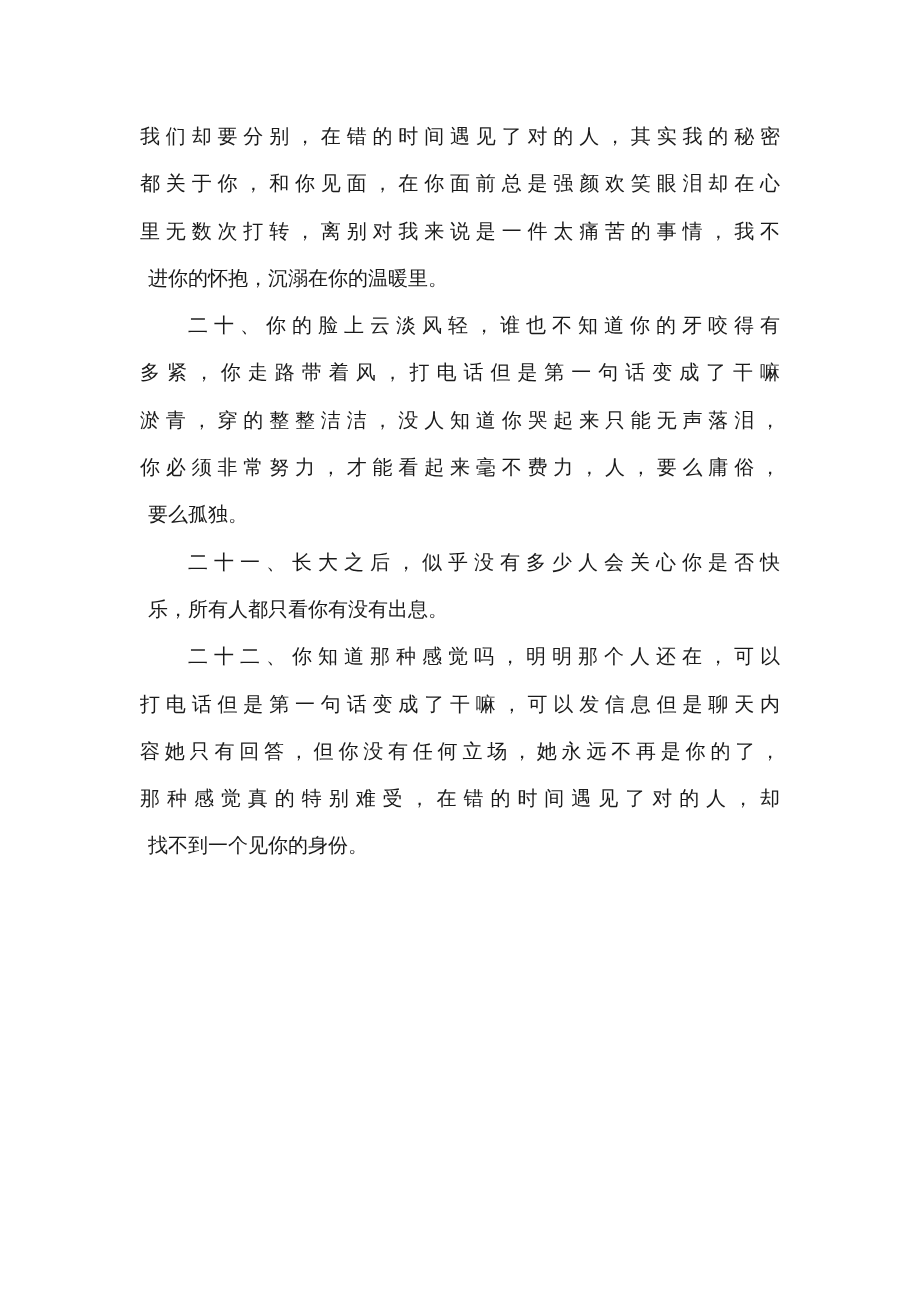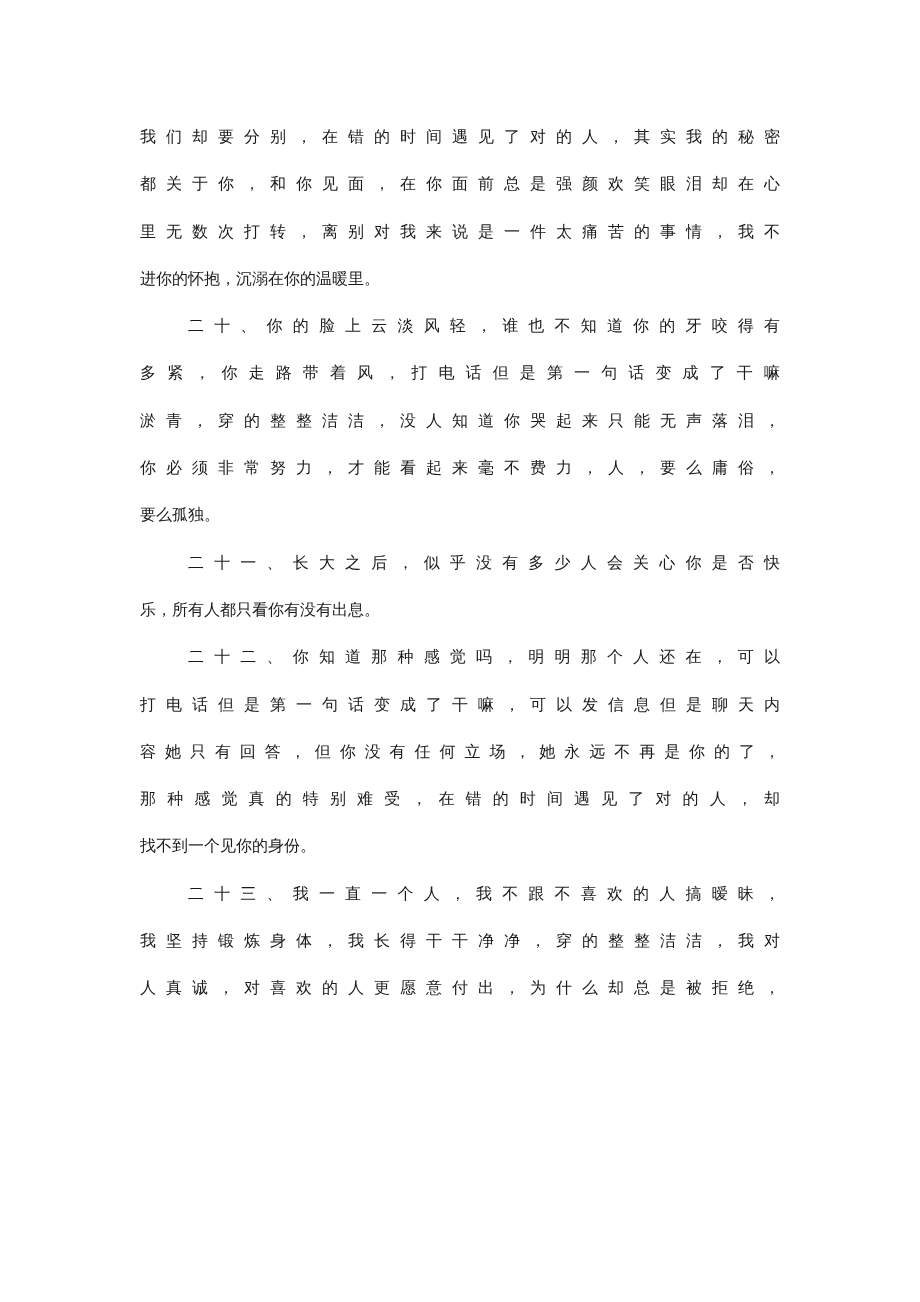--- a/index.html
+++ b/index.html
@@ -17,28 +17,29 @@
   }
   .page {
     position: absolute;
     left: 140px;
     top: 113px;
     width: 640px;
   }
   .line {
     height: 47.3px;
     line-height: 47.3px;
-    font-size: 16px;
+    font-size: 20px;
     white-space: nowrap;
     text-align: justify;
     text-align-last: justify;
     overflow: visible;
   }
   .line.last {
     text-align-last: left;
+    margin-left: 8px;
   }
   .line.indent {
     padding-left: 48px;
   }
 </style>
 </head>
 <body>
 
 <div class="page">
 
@@ -64,19 +65,14 @@
   </div>
 
   <div>
     <div class="line indent">二十二、你知道那种感觉吗，明明那个人还在，可以</div>
     <div class="line">打电话但是第一句话变成了干嘛，可以发信息但是聊天内</div>
     <div class="line">容她只有回答，但你没有任何立场，她永远不再是你的了，</div>
     <div class="line">那种感觉真的特别难受，在错的时间遇见了对的人，却</div>
     <div class="line last">找不到一个见你的身份。</div>
   </div>
 
-  <div>
-    <div class="line indent">二十三、我一直一个人，我不跟不喜欢的人搞暧昧，</div>
-    <div class="line">我坚持锻炼身体，我长得干干净净，穿的整整洁洁，我对</div>
-    <div class="line">人真诚，对喜欢的人更愿意付出，为什么却总是被拒绝，</div>
-  </div>
 
 </div>
 
 </body></html>

